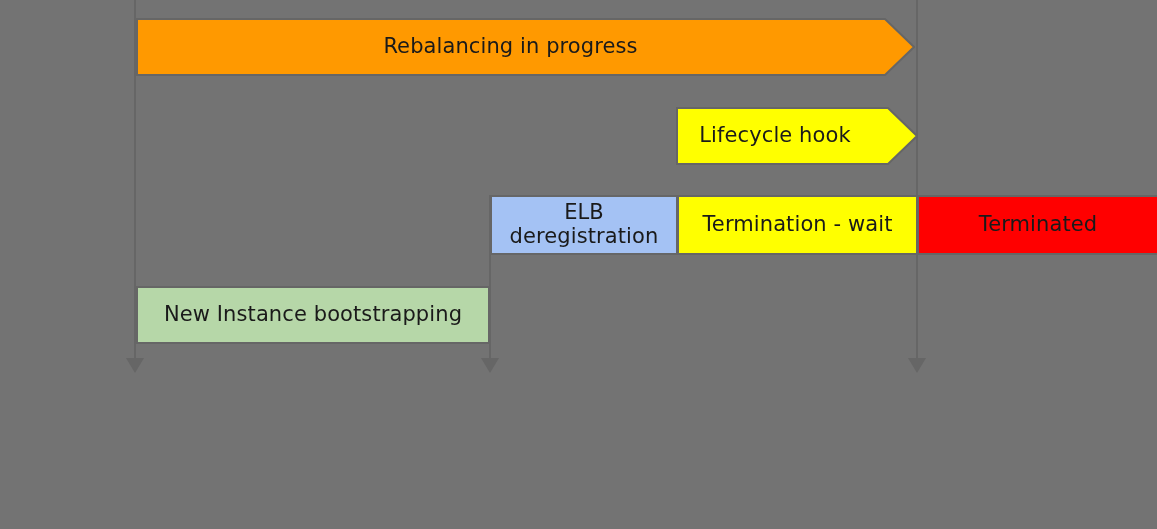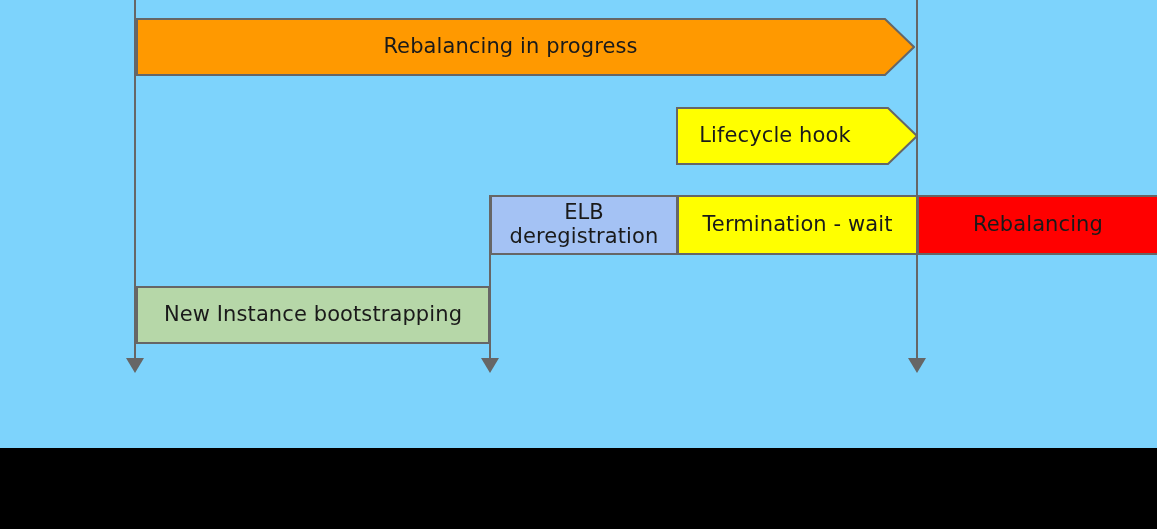--- a/index.html
+++ b/index.html
@@ -7,22 +7,22 @@
     margin: 0;
     padding: 0;
     background: #000000;
   }
   body {
     font-family: "DejaVu Sans", "Liberation Sans", sans-serif;
   }
   #canvas {
     position: relative;
     width: 1157px;
-    height: 448px;
-    background: #7dd3fc;
+    height: 529px;
+    background: #737373;
     overflow: hidden;
   }
   .timeline-line {
     position: absolute;
     background: #666666;
     width: 2px;
   }
   .timeline-arrowhead {
     position: absolute;
     width: 0;
@@ -100,20 +100,20 @@
 
   <div class="band" id="band-elb-deregistration" style="left: 490px; top: 195px; width: 188px; height: 60px; background: rgb(164, 194, 244); border-color: rgb(102, 102, 102); color: rgb(26, 26, 26);">
     <span class="band-label">ELB deregistration</span>
   </div>
 
   <div class="band" id="band-termination-wait" style="left: 677px; top: 195px; width: 241px; height: 60px; background: rgb(255, 255, 0); border-color: rgb(102, 102, 102); color: rgb(26, 26, 26);">
     <span class="band-label">Termination - wait</span>
   </div>
 
   <div class="band" id="band-terminated" style="left: 917px; top: 195px; width: 242px; height: 60px; background: rgb(255, 0, 0); border-color: rgb(102, 102, 102); color: rgb(26, 26, 26);">
-    <span class="band-label">Rebalancing</span>
+    <span class="band-label">Terminated</span>
   </div>
 
   <div class="band" id="band-new-instance-bootstrapping" style="left: 136px; top: 286px; width: 354px; height: 58px; background: rgb(182, 215, 168); border-color: rgb(102, 102, 102); color: rgb(26, 26, 26); text-align: center;">
     <span class="band-label">New Instance bootstrapping</span>
   </div>
 
 </div>
 
 </body></html>

